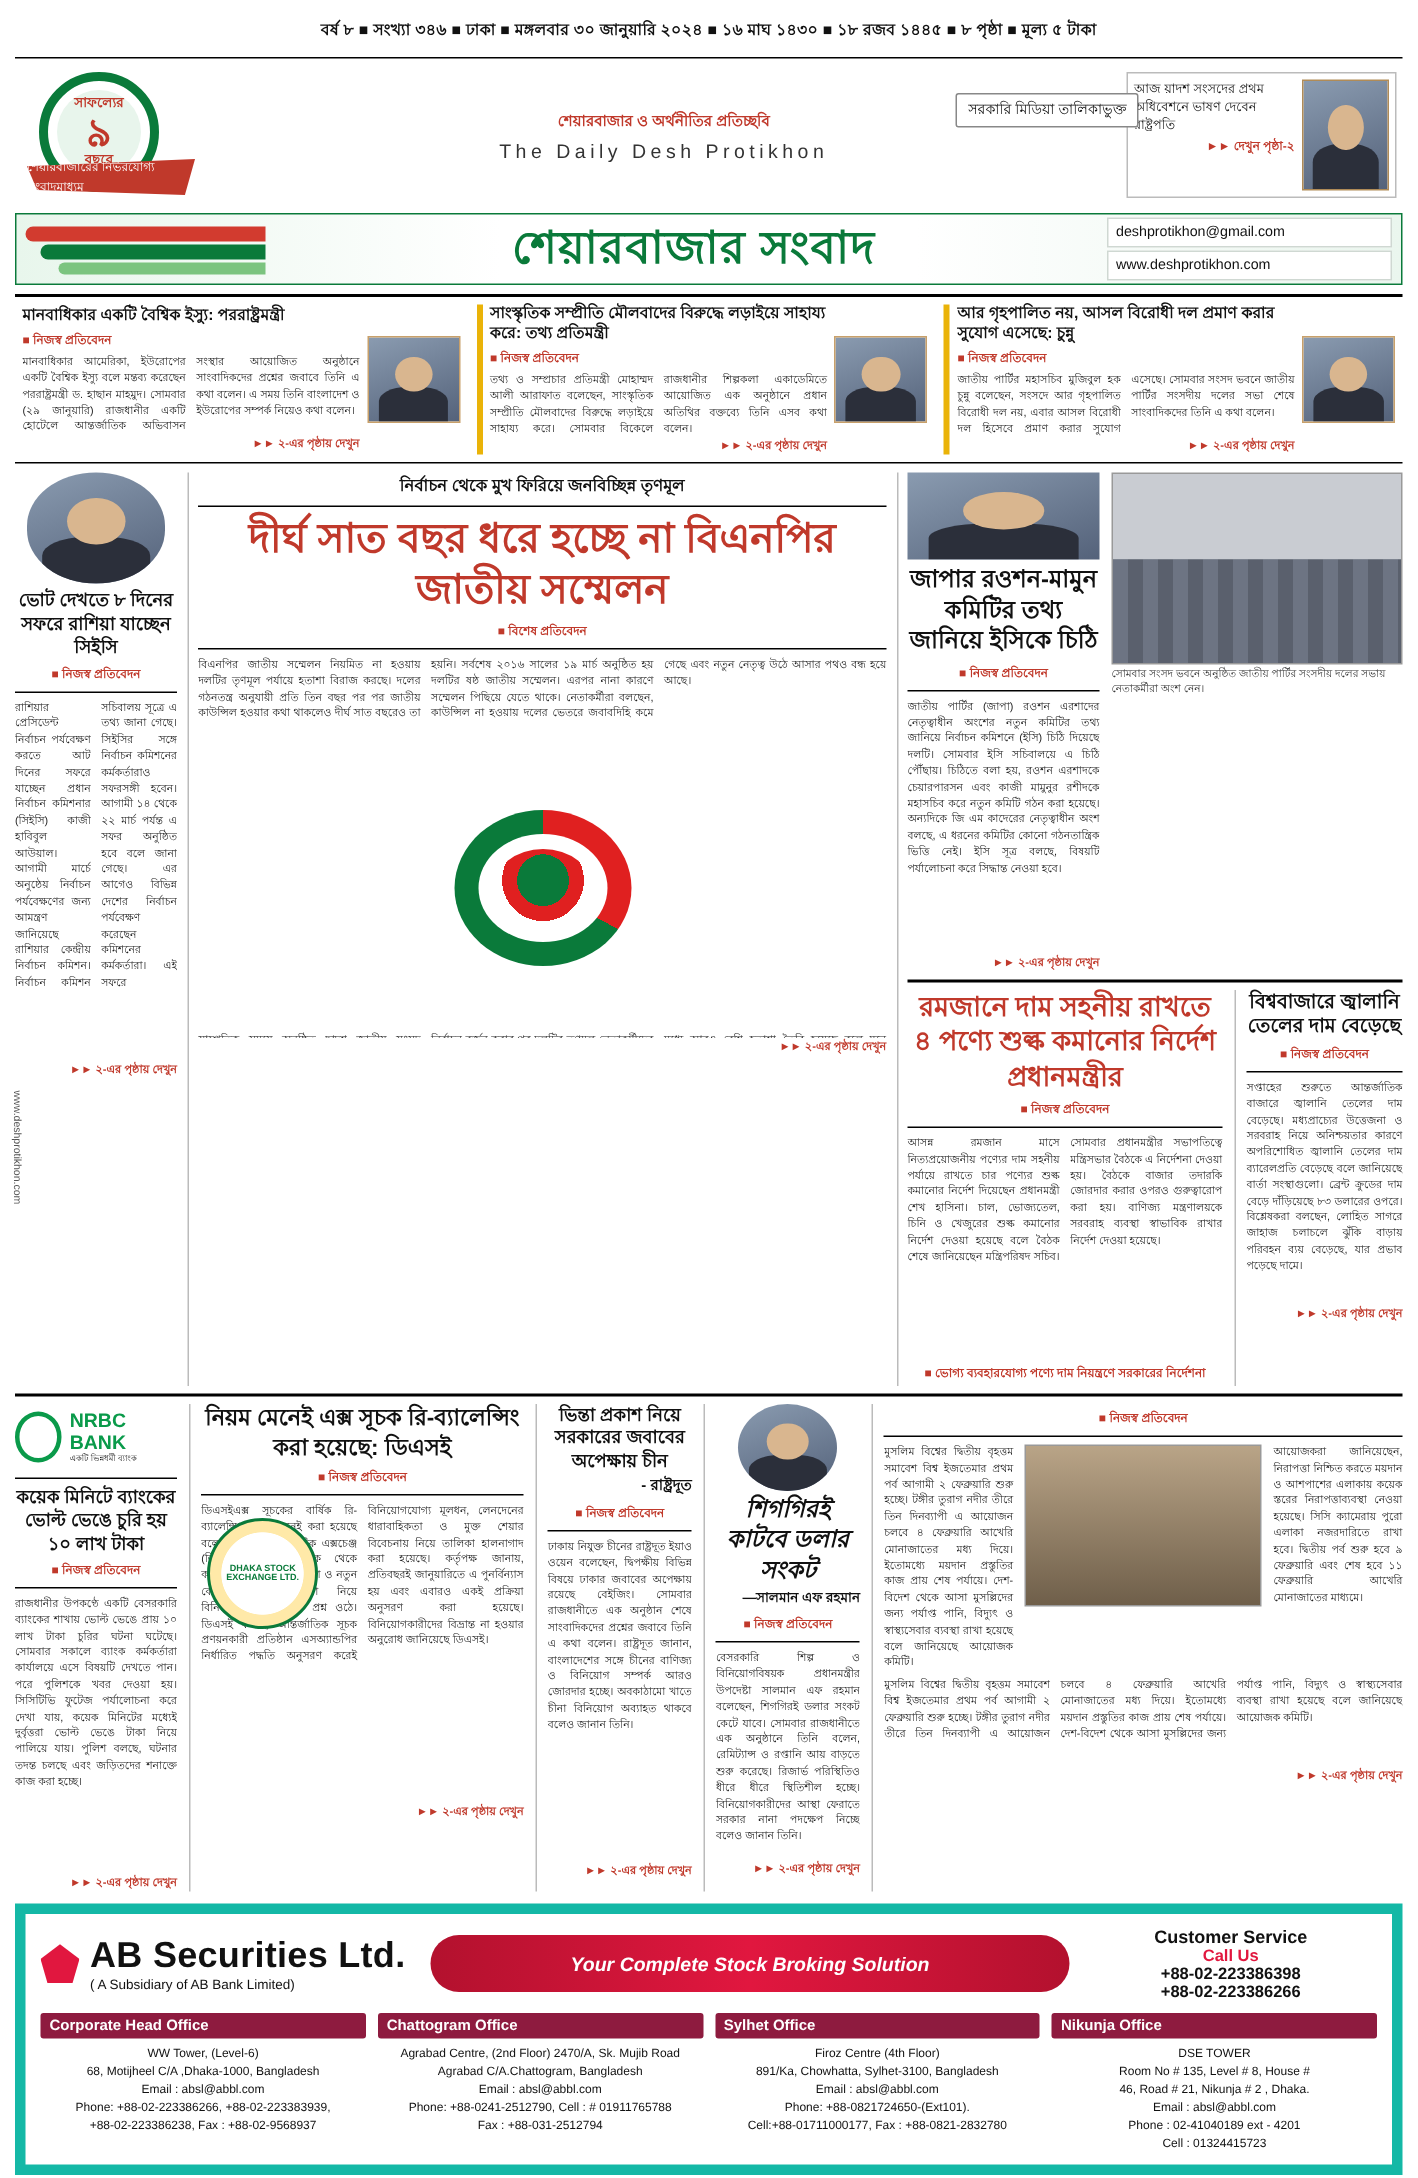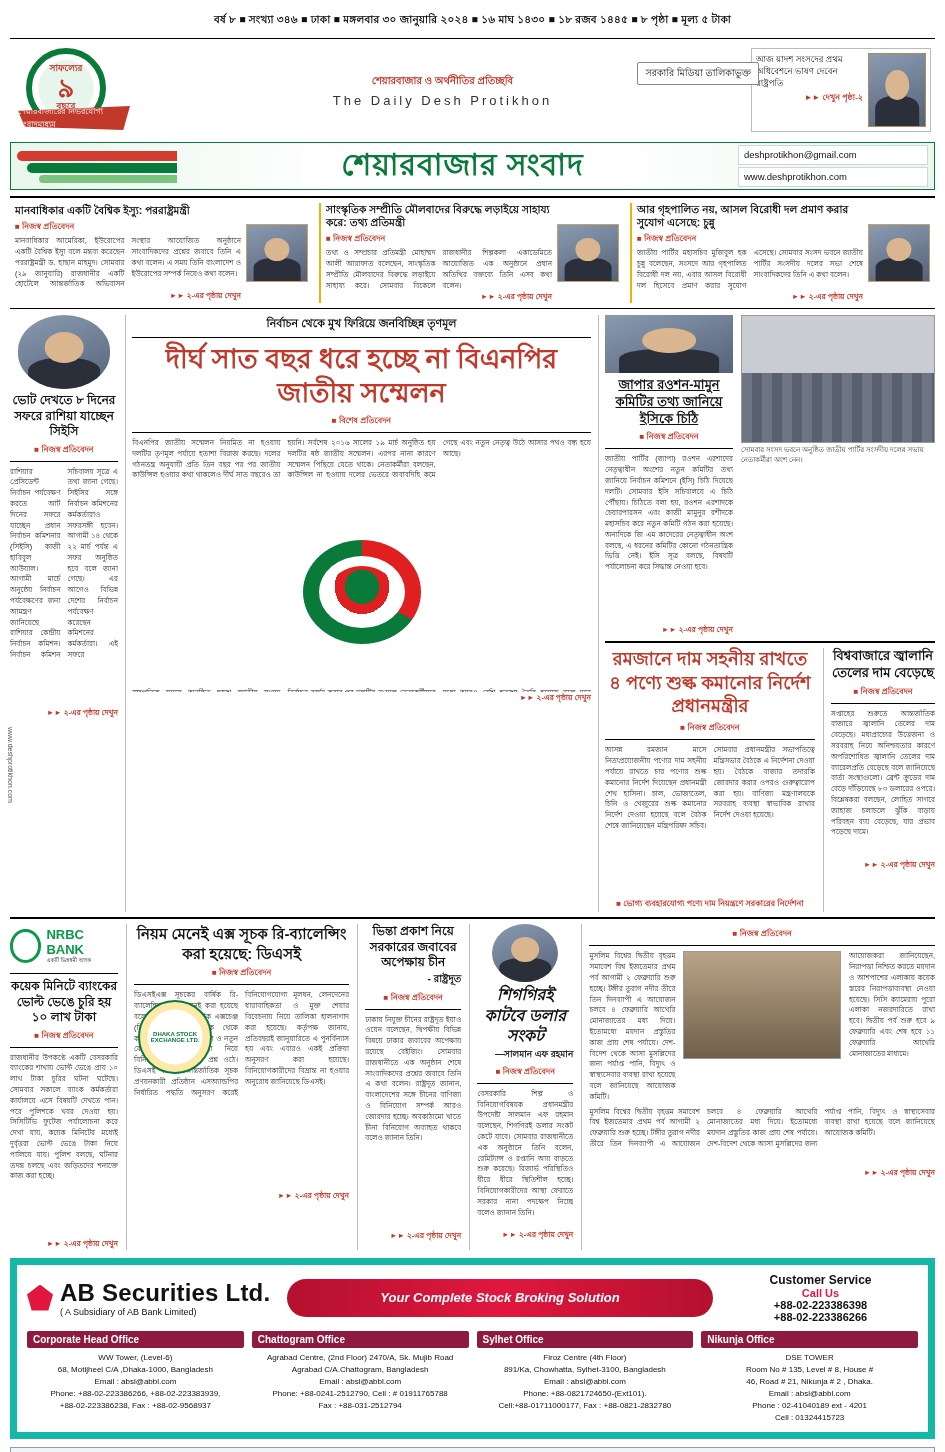--- a/index.html
+++ b/index.html
@@ -84,21 +84,21 @@
   .hr2 { height:2px; background:#000; margin:5px 0; }
   .vr { width:1px; background:#bbb; }
   .byline { font-size:8px; color:#c0392b; font-weight:700; margin:3px 0; }
   .body { font-size:7.2px; line-height:1.5; text-align:justify; color:#222;
           column-gap:7px; hyphens:auto; }
   .more { font-size:7.5px; color:#c0392b; font-weight:700; text-align:right; }
 
   
   .teasers { display:flex; gap:6px; border-top:2px solid #000; border-bottom:1px solid #000; padding:5px 0; }
   .teaser { flex:1 1 0; display:flex; gap:5px; padding:0 5px;align-items:center; }
-  .teaser + .teaser { border-left:2px solid #eab308; }
+  .teaser + .teaser { border-left:4px solid #eab308; }
   .teaser .t-txt { flex:1 1 auto; }
   .teaser h3 { margin:0 0 3px; font-size:10.5px; line-height:1.25; font-weight:700; }
   .teaser .pic { flex:0 0 62px; height:58px; border:1px solid #c8a06a; }
 
   
   .mainrow { display:flex; gap:7px; padding-top:6px; }
   .c-left { flex:0 0 108px; }
   .c-mid { flex:1 1 auto; }
   .c-right { flex:0 0 330px; }
 
@@ -290,21 +290,21 @@
       <div class="body col3" style="height:4px;overflow:hidden;">সাম্প্রতিক সময়ে অনুষ্ঠিত দ্বাদশ জাতীয় সংসদ নির্বাচন বর্জন করার পর দলটির তৃণমূল নেতাকর্মীদের মধ্যে আরও বেশি হতাশা তৈরি হয়েছে বলে মনে করছেন রাজনৈতিক বিশ্লেষকরা। তারা বলছেন, আন্দোলন ও নির্বাচন—দুই ক্ষেত্রেই কাঙ্ক্ষিত ফল না আসায় সাংগঠনিক দুর্বলতা আরও স্পষ্ট হয়ে উঠেছে। দলের নীতিনির্ধারকদের একাংশ মনে করছেন, দ্রুত কাউন্সিল করে সাংগঠনিক পুনর্গঠন ছাড়া সামনে এগোনো কঠিন হবে।</div>
       <div class="more">►► ২-এর পৃষ্ঠায় দেখুন</div>
     </div>
 
     <div class="vr"></div>
 
     <div class="c-right col">
       <div class="row">
         <div style="flex:0 0 128px;">
           <div class="photo person" style="height:58px;"></div>
-          <div class="small-hl" style="font-size:13px; margin-top:4px;text-decoration:underline;">জাপার রওশন-মামুন কমিটির তথ্য জানিয়ে ইসিকে চিঠি</div>
+          <div class="small-hl" style="font-size:16px; margin-top:4px;">জাপার রওশন-মামুন কমিটির তথ্য জানিয়ে ইসিকে চিঠি</div>
           <div class="byline" style="text-align:center">■ নিজস্ব প্রতিবেদন</div>
           <div class="hr"></div>
           <div class="body" style="height:170px; overflow:hidden;">জাতীয় পার্টির (জাপা) রওশন এরশাদের নেতৃত্বাধীন অংশের নতুন কমিটির তথ্য জানিয়ে নির্বাচন কমিশনে (ইসি) চিঠি দিয়েছে দলটি। সোমবার ইসি সচিবালয়ে এ চিঠি পৌঁছায়। চিঠিতে বলা হয়, রওশন এরশাদকে চেয়ারপারসন এবং কাজী মামুনুর রশীদকে মহাসচিব করে নতুন কমিটি গঠন করা হয়েছে। অন্যদিকে জি এম কাদেরের নেতৃত্বাধীন অংশ বলছে, এ ধরনের কমিটির কোনো গঠনতান্ত্রিক ভিত্তি নেই। ইসি সূত্র বলছে, বিষয়টি পর্যালোচনা করে সিদ্ধান্ত নেওয়া হবে।</div>
           <div class="more">►► ২-এর পৃষ্ঠায় দেখুন</div>
         </div>
         <div style="flex:1 1 auto;">
           <div class="photo-wide">
             <div class="seats"></div>
           </div>
           <div class="cap">সোমবার সংসদ ভবনে অনুষ্ঠিত জাতীয় পার্টির সংসদীয় দলের সভায় নেতাকর্মীরা অংশ নেন।</div>

